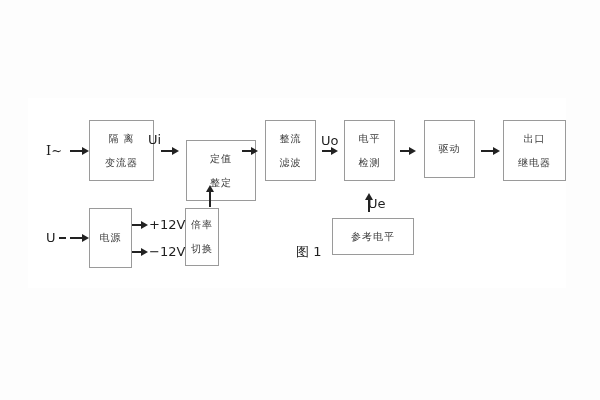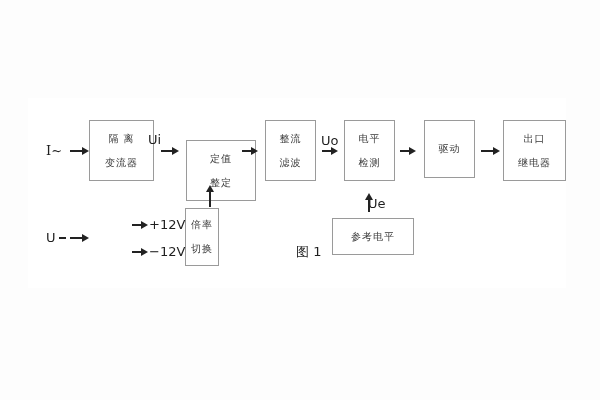--- a/index.html
+++ b/index.html
@@ -58,20 +58,23 @@
     <span>检测</span>
   </div>
   <div class="box" style="left:424px;top:120px;width:51px;height:58px;">
     <span>驱动</span>
   </div>
   <div class="box" style="left:503px;top:120px;width:63px;height:61px;">
     <span>出口</span>
     <span>继电器</span>
   </div>
 
+  <div class="box" style="left:89px;top:208px;width:43px;height:60px;">
+    <span>电源</span>
+  </div>
   <div class="box" style="left:185px;top:208px;width:34px;height:58px;">
     <span>倍率</span>
     <span>切换</span>
   </div>
   <div class="box" style="left:332px;top:218px;width:82px;height:37px;">
     <span>参考电平</span>
   </div>
 
   <div class="lbl serif" style="left:46px;top:144px;">I~</div>
   <div class="lbl" style="left:148px;top:133px;">Ui</div>

